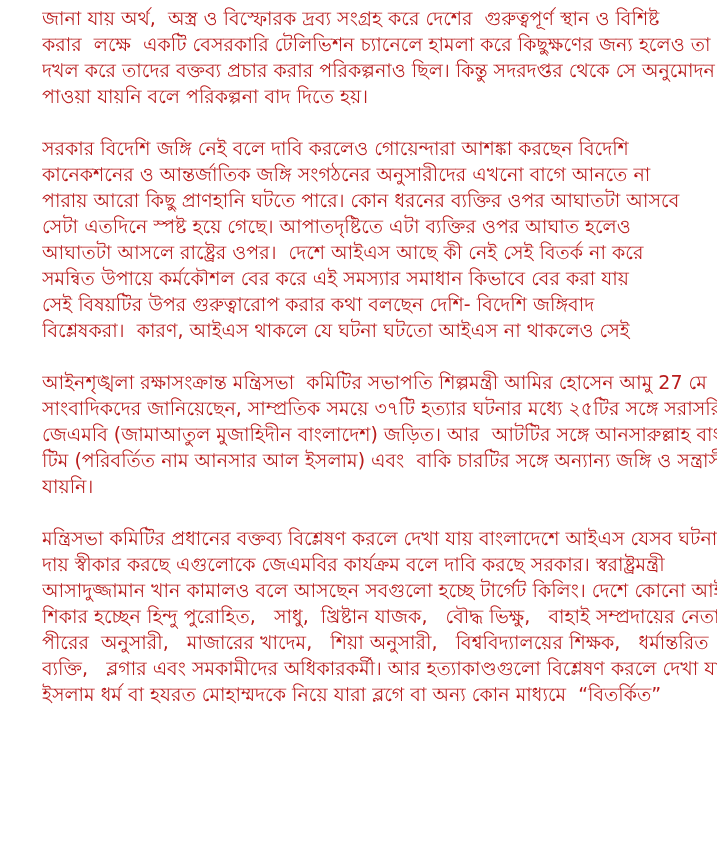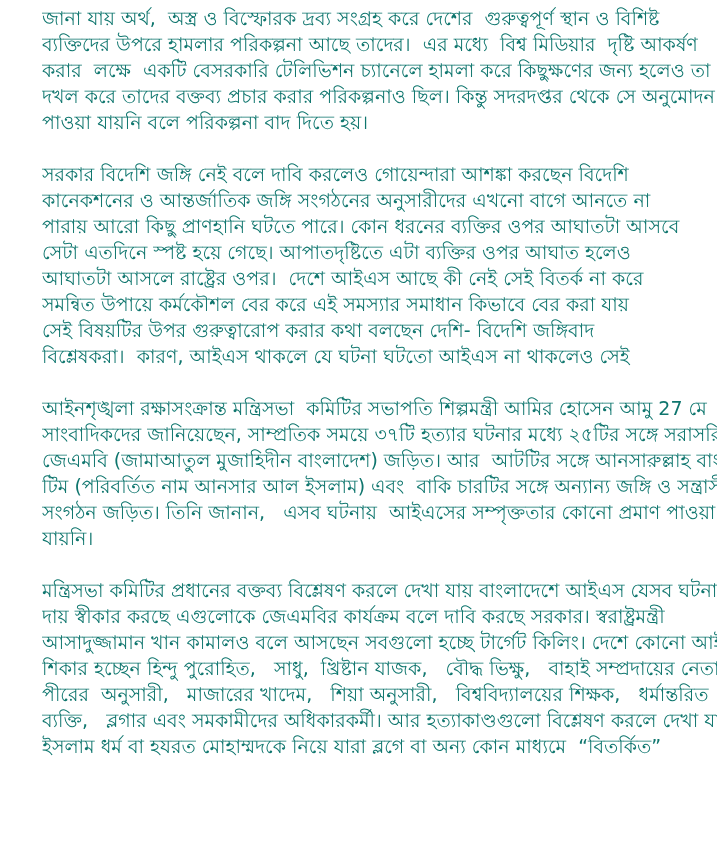--- a/index.html
+++ b/index.html
@@ -13,21 +13,21 @@
     overflow: hidden;
   }
   .page {
     box-sizing: border-box;
     width: 723px;
     height: 868px;
     padding: 5px 6px 0 42px;
     background: #ffffff;
     font-family: "DejaVu Sans", "Liberation Sans", sans-serif;
     font-size: 19px;
-    color: #0f766e;
+    color: #b91c1c;
   }
   .para {
     margin: 0 0 26px 0;
   }
   .para:last-child {
     margin-bottom: 0;
   }
   .line {
     height: 26px;
     line-height: 26px;
@@ -35,21 +35,20 @@
     overflow: hidden;
   }
 </style>
 </head>
 <body>
 
 <div class="page">
 
   <div class="para">
     <div class="line">জানা যায় অর্থ,  অস্ত্র ও বিস্ফোরক দ্রব্য সংগ্রহ করে দেশের  গুরুত্বপূর্ণ স্থান ও বিশিষ্ট</div>
-    <div class="line">ব্যক্তিদের উপরে হামলার পরিকল্পনা আছে তাদের।  এর মধ্যে  বিশ্ব মিডিয়ার  দৃষ্টি আকর্ষণ</div>
     <div class="line">করার  লক্ষে  একটি বেসরকারি টেলিভিশন চ্যানেলে হামলা করে কিছুক্ষণের জন্য হলেও তা</div>
     <div class="line">দখল করে তাদের বক্তব্য প্রচার করার পরিকল্পনাও ছিল। কিন্তু সদরদপ্তর থেকে সে অনুমোদন</div>
     <div class="line">পাওয়া যায়নি বলে পরিকল্পনা বাদ দিতে হয়।</div>
   </div>
 
   <div class="para">
     <div class="line">সরকার বিদেশি জঙ্গি নেই বলে দাবি করলেও গোয়েন্দারা আশঙ্কা করছেন বিদেশি</div>
     <div class="line">কানেকশনের ও আন্তর্জাতিক জঙ্গি সংগঠনের অনুসারীদের এখনো বাগে আনতে না</div>
     <div class="line">পারায় আরো কিছু প্রাণহানি ঘটতে পারে। কোন ধরনের ব্যক্তির ওপর আঘাতটা আসবে</div>
     <div class="line">সেটা এতদিনে স্পষ্ট হয়ে গেছে। আপাতদৃষ্টিতে এটা ব্যক্তির ওপর আঘাত হলেও</div>
@@ -57,21 +56,20 @@
     <div class="line">সমন্বিত উপায়ে কর্মকৌশল বের করে এই সমস্যার সমাধান কিভাবে বের করা যায়</div>
     <div class="line">সেই বিষয়টির উপর গুরুত্বারোপ করার কথা বলছেন দেশি- বিদেশি জঙ্গিবাদ</div>
     <div class="line">বিশ্লেষকরা।  কারণ, আইএস থাকলে যে ঘটনা ঘটতো আইএস না থাকলেও সেই</div>
   </div>
 
   <div class="para">
     <div class="line">আইনশৃঙ্খলা রক্ষাসংক্রান্ত মন্ত্রিসভা  কমিটির সভাপতি শিল্পমন্ত্রী আমির হোসেন আমু 27 মে</div>
     <div class="line">সাংবাদিকদের জানিয়েছেন, সাম্প্রতিক সময়ে ৩৭টি হত্যার ঘটনার মধ্যে ২৫টির সঙ্গে সরাসরি</div>
     <div class="line">জেএমবি (জামাআতুল মুজাহিদীন বাংলাদেশ) জড়িত। আর  আটটির সঙ্গে আনসারুল্লাহ বাংলা</div>
     <div class="line">টিম (পরিবর্তিত নাম আনসার আল ইসলাম) এবং  বাকি চারটির সঙ্গে অন্যান্য জঙ্গি ও সন্ত্রাসী</div>
-    <div class="line">সংগঠন জড়িত। তিনি জানান,   এসব ঘটনায়  আইএসের সম্পৃক্ততার কোনো প্রমাণ পাওয়া</div>
     <div class="line">যায়নি।</div>
   </div>
 
   <div class="para">
     <div class="line">মন্ত্রিসভা কমিটির প্রধানের বক্তব্য বিশ্লেষণ করলে দেখা যায় বাংলাদেশে আইএস যেসব ঘটনার</div>
     <div class="line">দায় স্বীকার করছে এগুলোকে জেএমবির কার্যক্রম বলে দাবি করছে সরকার। স্বরাষ্ট্রমন্ত্রী</div>
     <div class="line">আসাদুজ্জামান খান কামালও বলে আসছেন সবগুলো হচ্ছে টার্গেট কিলিং। দেশে কোনো আইএস</div>
     <div class="line">শিকার হচ্ছেন হিন্দু পুরোহিত,   সাধু,  খ্রিষ্টান যাজক,   বৌদ্ধ ভিক্ষু,   বাহাই সম্প্রদায়ের নেতা,</div>
     <div class="line">পীরের  অনুসারী,   মাজারের খাদেম,   শিয়া অনুসারী,   বিশ্ববিদ্যালয়ের শিক্ষক,   ধর্মান্তরিত</div>
     <div class="line">ব্যক্তি,   ব্লগার এবং সমকামীদের অধিকারকর্মী। আর হত্যাকাণ্ডগুলো বিশ্লেষণ করলে দেখা যায়,</div>

